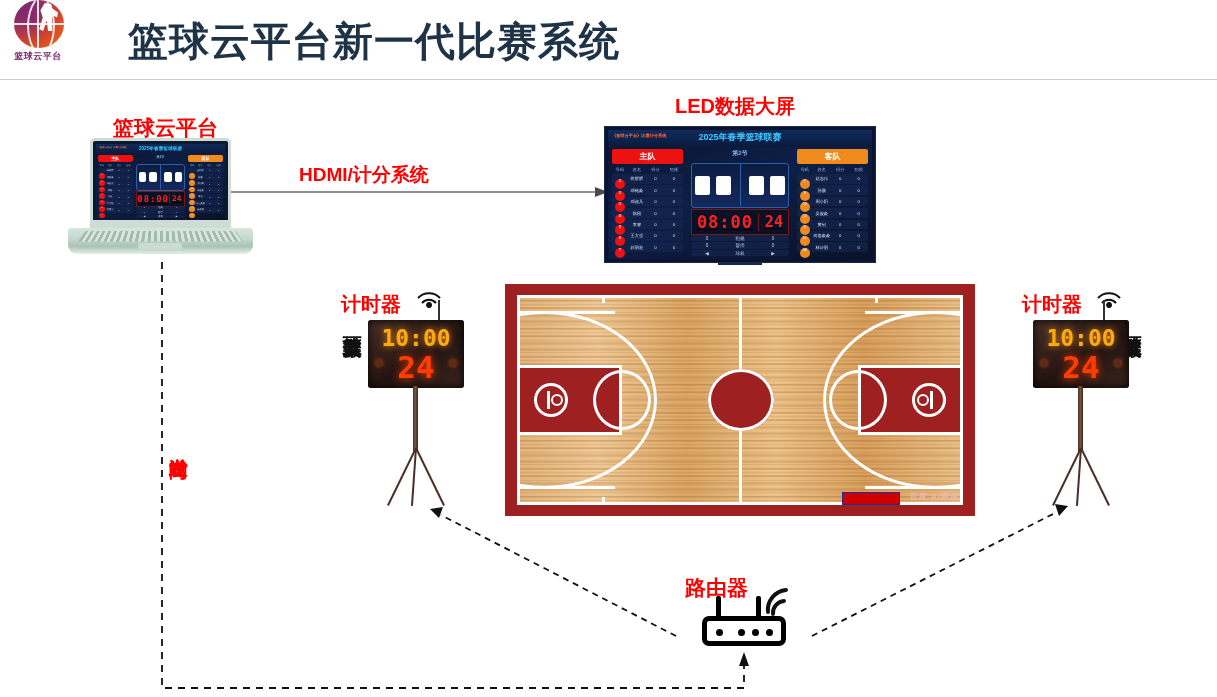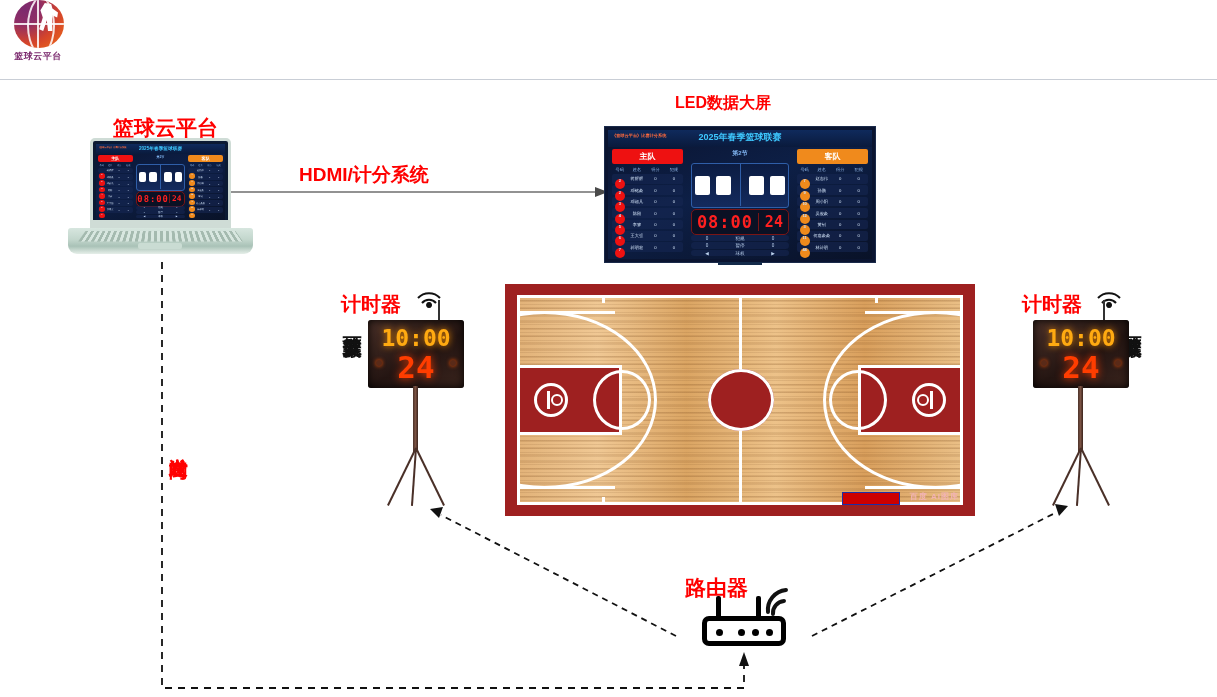--- a/index.html
+++ b/index.html
@@ -79,22 +79,22 @@
   .sb-home .sb-badge,.sb-col.home .sb-badge{background:#ee1111;}
   .sb-col.away .sb-badge{background:#f08a1c;}
   .sb-period{width:100%;text-align:center;color:#7fb2ee;font-weight:bold;}
   .sb-scorebox{position:absolute;left:2%;right:2%;top:13%;height:40%;
      border:1px solid #2f5ea8;border-radius:3px;display:flex;align-items:center;
      justify-content:space-around;
      background:linear-gradient(#0c1c42,#132a5d);}
   .sb-digit{background:#fff;border-radius:2px;}
   .sb-mid-sep{position:absolute;left:50%;top:13%;height:40%;width:1px;background:#2f5ea8;}
   .sb-clockbox{position:absolute;left:2%;right:2%;top:56%;height:22%;
-     display:flex;align-items:center;border:1px solid #7a1515;border-radius:5px;
-     background:#0b1124;}
+     display:flex;align-items:center;border:1px solid #7a1515;border-radius:0;
+     background:#0b1124;text-decoration:underline;}
   .sb-clock{flex:1;text-align:center;color:#ff2020;font-weight:bold;
      font-family:"DejaVu Sans Mono",monospace;letter-spacing:1px;}
   .sb-shot{flex:0 0 30%;text-align:center;color:#ff2020;font-weight:bold;
      font-family:"DejaVu Sans Mono",monospace;border-left:1px solid #7a1515;}
   .sb-ctrl{position:absolute;left:2%;right:2%;display:flex;align-items:center;
      background:#16275199;border-radius:6px;height:6%;}
   .sb-ctrl span{flex:1;text-align:center;color:#bcd2ee;}
 
   
   #led{left:605px;top:127px;width:270px;height:135px;
@@ -158,20 +158,21 @@
   <div id="logo">
     <div id="logo-mark">
       <div class="seam s1"></div>
       <div class="seam s2"></div>
       <div class="seam s3"></div>
       <div class="seam s4"></div>
       <div id="logo-figure"></div>
     </div>
     <div id="logo-text">篮球云平台</div>
   </div>
+  <div id="page-title" class="abs">篮球云平台新一代比赛系统</div>
 </div>
 <div id="header-rule" class="abs"></div>
 
 <svg class="lines">
 
   <line x1="222" y1="192" x2="596" y2="192" stroke="#6e6e6e" stroke-width="1.6"></line>
   <polygon points="608,192 595,187 595,197" fill="#4a4a4a"></polygon>
 
   <path d="M162 262 L162 688 L744 688 L744 664" fill="none" stroke="#111" stroke-width="1.8" stroke-dasharray="7,6"></path>
   <polygon points="744,652 739,666 749,666" fill="#111"></polygon>
@@ -331,21 +332,21 @@
   <div id="laptop-base">
     <div id="laptop-keys"></div>
     <div id="laptop-track"></div>
   </div>
 </div>
 
 <div class="abs redlabel" style="left:299px;top:162px;font-size:19px;">HDMI/计分系统</div>
 
 <div class="abs redlabel vtext" style="left:168px;top:444px;font-size:19px;">发送时间</div>
 
-<div class="abs redlabel" style="left:675px;top:93px;font-size:16px;text-align:right;">LED数据大屏</div>
+<div class="abs redlabel" style="left:675px;top:93px;font-size:20px;text-align:right;">LED数据大屏</div>
 <div id="led" class="abs">
   <div class="sb">
       <div class="sb-top"></div>
       <div class="sb-org" style="font-size: 4.2px;">《篮球云平台》比赛计分系统</div>
       <div class="sb-meet" style="font-size: 9px;">2025年春季篮球联赛</div>
       <div class="sb-col home sb-left">
         <div class="sb-teamname" style="background: rgb(238, 17, 17); font-size: 8px; padding: 2px 0px;">主队</div>
         <div class="sb-thead" style="font-size: 4.2px;">
           <span class="sb-num">号码</span>
           <span>姓名</span>

